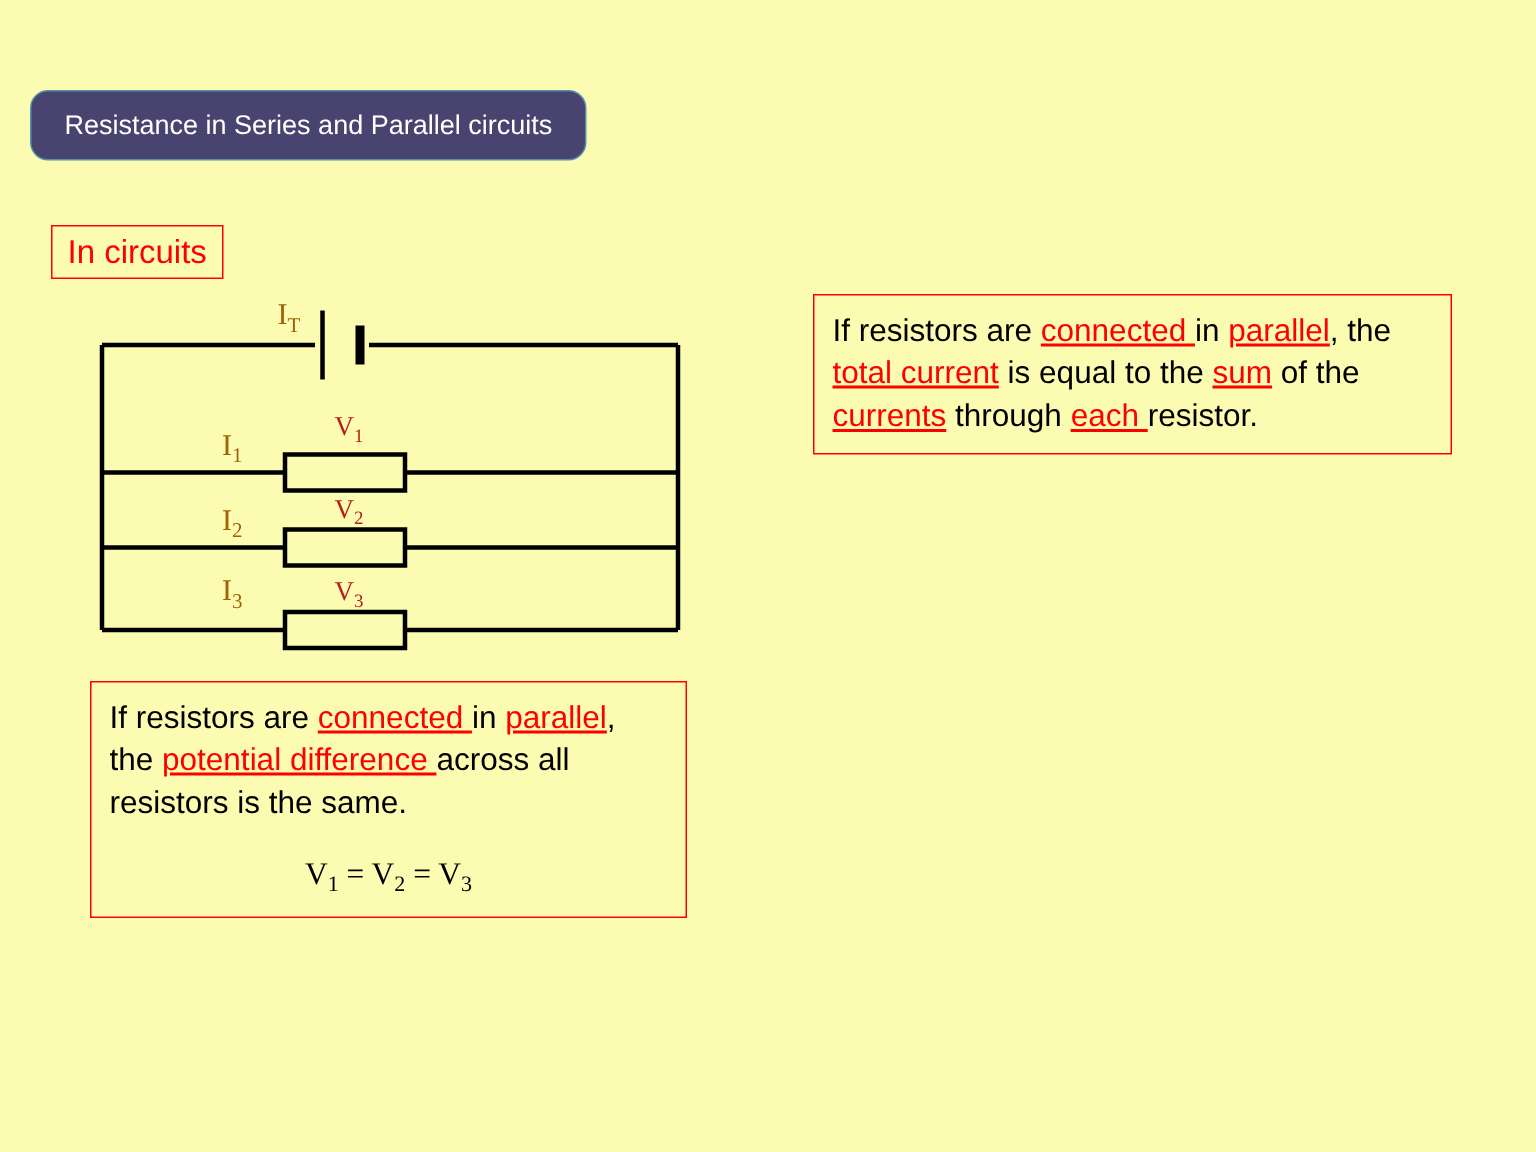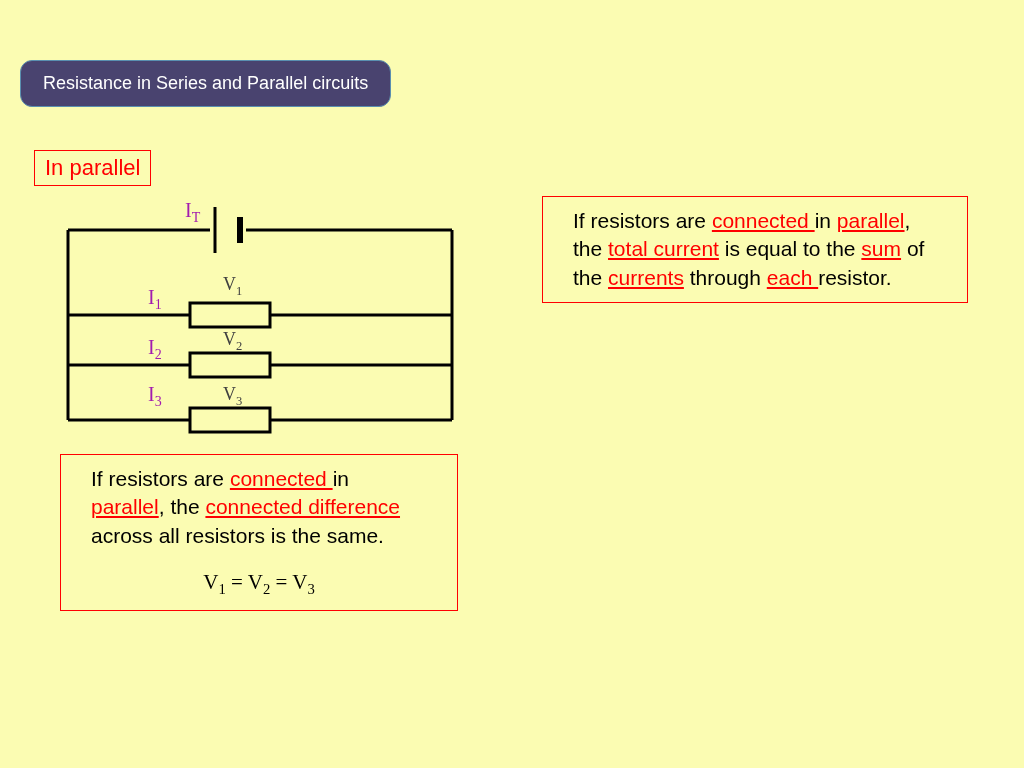--- a/index.html
+++ b/index.html
@@ -28,21 +28,21 @@
     top: 150px;
     border: 1px solid #ff0000;
     color: #ff0000;
     padding: 4px 10px;
     font-size: 22px;
     background: transparent;
   }
   .textbox {
     position: absolute;
     border: 1px solid #ff0000;
-    padding: 10px 30px;
+    padding: 10px 12px;
     font-size: 21px;
     color: #000;
     line-height: 1.35;
   }
   .tb-right { left: 542px; top: 196px; width: 426px; }
   .tb-left  { left: 60px;  top: 454px; width: 398px; }
   .hl { color: #ff0000; text-decoration: underline; }
   .eq { text-align: center; margin-top: 18px; font-family: "Comic Sans MS", cursive; }
   sub { font-size: 0.7em; }
   
@@ -50,36 +50,36 @@
     position: absolute;
     left: 60px;
     top: 195px;
     width: 400px;
     height: 250px;
   }
   .circuit svg { position: absolute; left:0; top:0; }
   .c-label {
     position: absolute;
     font-size: 20px;
-    color: #a21caf;
+    color: #a16207;
     font-family: "Comic Sans MS", cursive;
   }
   .c-vlabel {
     position: absolute;
     font-size: 18px;
-    color: #404040;
+    color: #b91c1c;
     font-family: "Comic Sans MS", cursive;
   }
 </style>
 </head>
 <body>
 
 <div class="title-bar">Resistance in Series and Parallel circuits</div>
 
-<div class="subheading">In parallel</div>
+<div class="subheading">In circuits</div>
 
 <div class="circuit">
   <svg width="400" height="250">
     <g stroke="#000" stroke-width="3" fill="none">
 
       <line x1="8" y1="35" x2="8" y2="225"></line>
 
       <line x1="392" y1="35" x2="392" y2="225"></line>
 
       <line x1="8" y1="35" x2="150" y2="35"></line>
@@ -108,17 +108,17 @@
   <div class="c-vlabel" style="left:163px; top:79px;"><span>V</span><sub>1</sub></div>
   <div class="c-vlabel" style="left:163px; top:134px;"><span>V</span><sub>2</sub></div>
   <div class="c-vlabel" style="left:163px; top:189px;"><span>V</span><sub>3</sub></div>
 </div>
 
 <div class="textbox tb-right">
   <span>If resistors are </span><span class="hl">connected </span><span>in </span><span class="hl">parallel</span><span>, the </span><span class="hl">total current</span><span> is equal to the </span><span class="hl">sum</span><span> of the </span><span class="hl">currents</span><span> through </span><span class="hl">each </span><span>resistor.</span>
 </div>
 
 <div class="textbox tb-left">
-  <span>If resistors are </span><span class="hl">connected </span><span>in </span><span class="hl">parallel</span><span>, the </span><span class="hl">connected difference </span><span>across all resistors is the same.</span>
+  <span>If resistors are </span><span class="hl">connected </span><span>in </span><span class="hl">parallel</span><span>, the </span><span class="hl">potential difference </span><span>across all resistors is the same.</span>
   <div class="eq">
     <span>V</span><sub>1</sub><span>  =  V</span><sub>2</sub><span>  =  V</span><sub>3</sub>
   </div>
 </div>
 
 </body></html>

